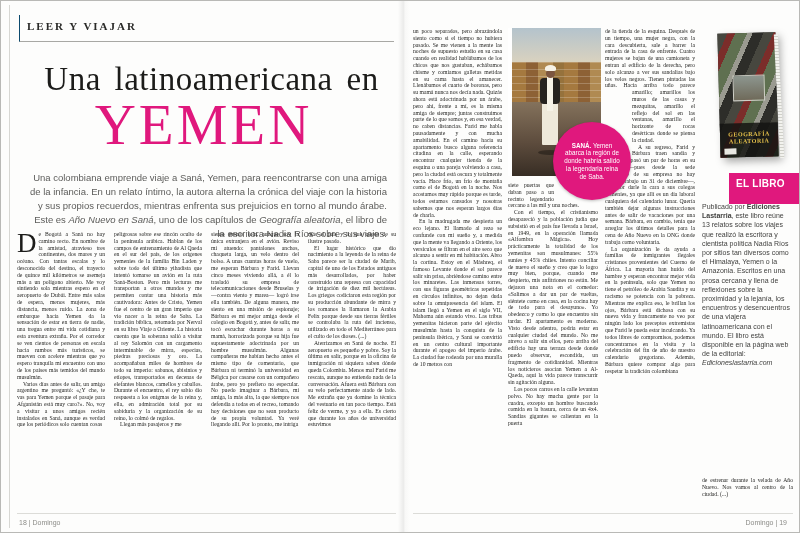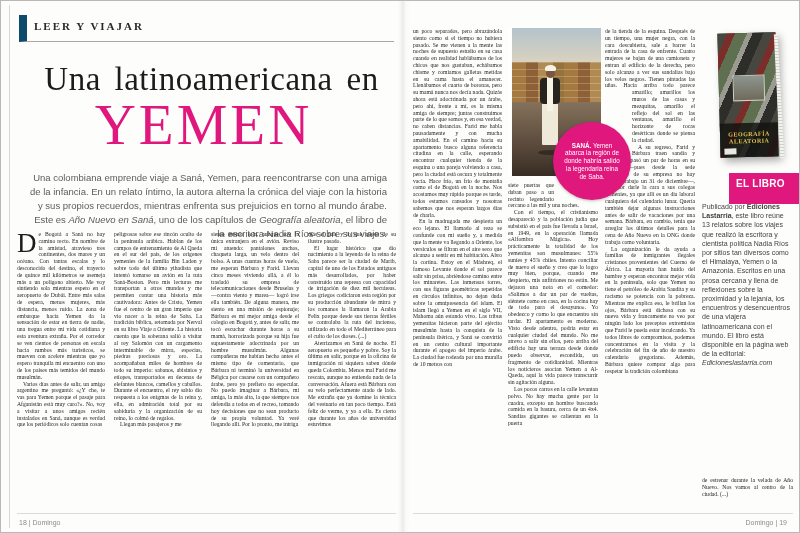--- a/index.html
+++ b/index.html
@@ -1,21 +1,21 @@
 <!DOCTYPE html>
 <html><head>
 <meta charset="utf-8">
 <style>
   html,body{margin:0;padding:0;background:#ffffff;}
   .spread{position:relative;width:800px;height:533px;background:#fdfdfc;border:1px solid #b9b9b6;box-sizing:border-box;overflow:hidden;font-family:"Liberation Serif",serif;}
   .fold{position:absolute;left:397px;top:0;width:12px;height:533px;background:linear-gradient(90deg,rgba(0,0,0,0) 0%,rgba(0,0,0,0.07) 45%,rgba(0,0,0,0.02) 60%,rgba(0,0,0,0) 100%);}
   .page-edge-left{position:absolute;left:8px;top:4px;bottom:4px;width:1px;background:#d7d7d3;}
 
   
-  .kicker-wrap{position:absolute;left:18px;top:14px;width:375px;border-bottom:1px solid #a8a8a4;border-left:8px solid #0c4a6e;padding:1px 0 7px 7px;box-sizing:border-box;}
+  .kicker-wrap{position:absolute;left:18px;top:14px;width:375px;border-bottom:1px solid #a8a8a4;border-left:1px solid #0c4a6e;padding:1px 0 7px 7px;box-sizing:border-box;}
   .kicker{font-family:"Liberation Serif",serif;font-weight:bold;font-size:11px;letter-spacing:2px;color:#2a2a28;}
   .title1{position:absolute;left:10px;top:52px;width:385px;text-align:center;font-size:33px;line-height:36px;color:#1c1c1a;word-spacing:5px;letter-spacing:0.5px;margin:8px;font-weight:normal;}
   .title2{position:absolute;left:10px;top:84px;width:385px;text-align:center;font-size:57px;line-height:80px;color:#e0187d;letter-spacing:3px;margin:0;font-weight:normal;}
   .intro{position:absolute;left:24px;top:170px;width:362px;margin:0;text-align:right;font-family:"Liberation Sans",sans-serif;font-size:9.5px;line-height:14px;color:#5c5c5a;}
   .intro i{font-style:italic;}
 
   
   .colwrap{position:absolute;left:16px;top:230px;width:379px;height:285px;display:flex;gap:9px;overflow:hidden;}
   .col{width:88px;height:285px;overflow:hidden;}
   .bodytext, .col p, .rcol p, .tail p{font-family:"Liberation Serif",serif;font-size:5.7px;line-height:6.8px;color:#262624;text-align:justify;margin:0;}

